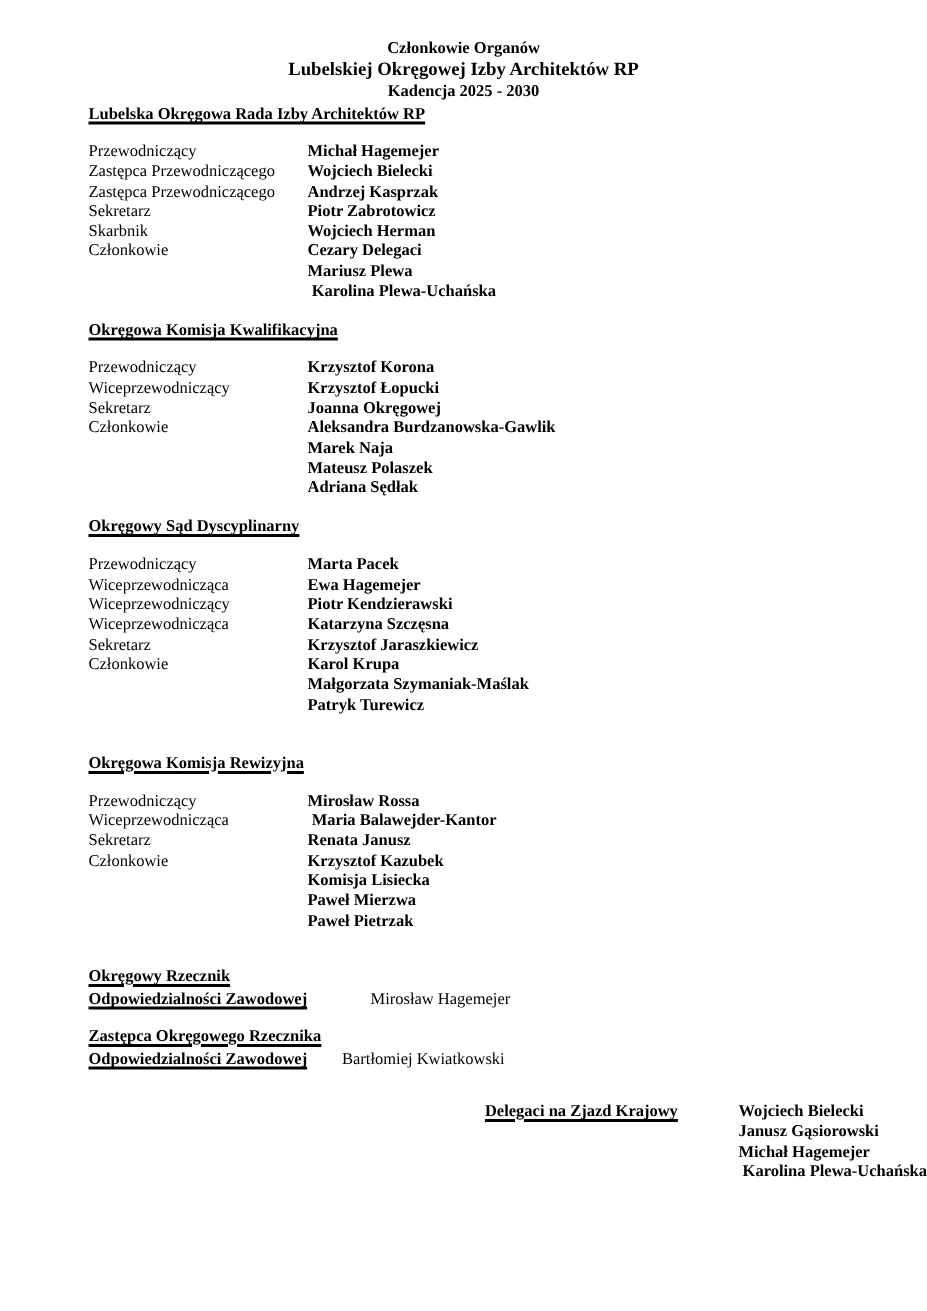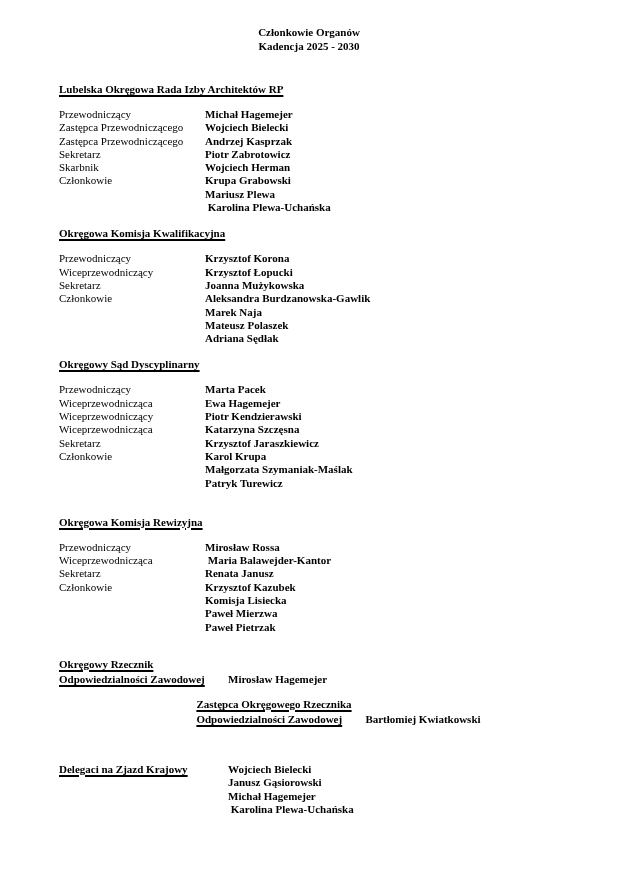--- a/index.html
+++ b/index.html
@@ -27,55 +27,56 @@
     padding-top: 25px;
     text-align: center;
     font-weight: bold;
   }
   .title-l1, .title-l3 { font-size: 11px; line-height: 14px; }
   .title-l2 { font-size: 12.5px; line-height: 15px; }
 
   
   .sections { margin-left: 59px; }
   .section { margin-top: 12px; }
-  #sec-rada { margin-top: 29px; font-family: Liberation Serif, serif; }
+  #sec-rada { margin-top: 1px; font-family: Liberation Serif, serif; }
   #sec-komisja-rewizyjna { margin-top: 25px; }
-  #sec-rzecznik { margin-top: 23px; }
-  #sec-zastepca-rzecznika { margin-top: 10px; justify-content: center; }
-  #sec-delegaci { margin-top: 36px; }
+  #sec-rzecznik { margin-top: 23px; gap: 19px; }
+  #sec-zastepca-rzecznika { margin-top: 10px; }
+  #sec-delegaci { margin-top: 21px; justify-content: flex-end; }
 
   .heading { font-weight: bold; line-height: 14px; }
   .u {
     text-decoration: underline;
     text-decoration-thickness: 1.5px;
     text-underline-offset: 2px;
   }
 
   
   .board .rows { margin-top: 12px; }
   .row { display: flex; line-height: 13.3px; }
   .row .role { width: 146px; flex: none; font-weight: normal; }
   .row .name { font-weight: bold; white-space: pre-wrap; }
 
   
   .officer { display: flex; align-items: flex-end; }
   .officer .olabel { width: 169px; flex: none; font-weight: bold; line-height: 15px; }
-  .officer .oname { font-weight: bold; line-height: 15px; white-space: pre-wrap; }
+  .officer .oname { font-weight: normal; line-height: 15px; white-space: pre-wrap; }
 
   
   .delegates { display: flex; align-items: flex-start; }
   .delegates .dlabel { width: 169px; flex: none; font-weight: bold; line-height: 13.3px; }
   .delegates .dname { font-weight: bold; line-height: 13.3px; white-space: pre-wrap; }
 </style>
 </head>
 <body>
 
 <div class="page">
   <div class="title">
     <div class="title-l1">Członkowie Organów</div>
+    <div class="title-l2">Lubelskiej Okręgowej Izby Architektów RP</div>
     <div class="title-l3">Kadencja 2025 - 2030</div>
   </div>
   <div class="sections">
       <section class="section board" id="sec-rada">
         <div class="heading"><span class="u">Lubelska Okręgowa Rada Izby Architektów RP</span></div>
         <div class="rows">
           <div class="row">
             <span class="role">Przewodniczący</span>
             <span class="name">Michał Hagemejer</span>
           </div>
@@ -90,21 +91,21 @@
           <div class="row">
             <span class="role">Sekretarz</span>
             <span class="name">Piotr Zabrotowicz</span>
           </div>
           <div class="row">
             <span class="role">Skarbnik</span>
             <span class="name">Wojciech Herman</span>
           </div>
           <div class="row">
             <span class="role">Członkowie</span>
-            <span class="name">Krupa Grabowski</span>
+            <span class="name">Cezary Delegaci</span>
           </div>
           <div class="row">
             <span class="role"></span>
             <span class="name">Mariusz Plewa</span>
           </div>
           <div class="row">
             <span class="role"></span>
             <span class="name"> Karolina Plewa-Uchańska</span>
           </div>
         </div>
@@ -115,21 +116,21 @@
           <div class="row">
             <span class="role">Przewodniczący</span>
             <span class="name">Krzysztof Korona</span>
           </div>
           <div class="row">
             <span class="role">Wiceprzewodniczący</span>
             <span class="name">Krzysztof Łopucki</span>
           </div>
           <div class="row">
             <span class="role">Sekretarz</span>
-            <span class="name">Joanna Mużykowska</span>
+            <span class="name">Joanna Okręgowej</span>
           </div>
           <div class="row">
             <span class="role">Członkowie</span>
             <span class="name">Aleksandra Burdzanowska-Gawlik</span>
           </div>
           <div class="row">
             <span class="role"></span>
             <span class="name">Marek Naja</span>
           </div>
           <div class="row">

